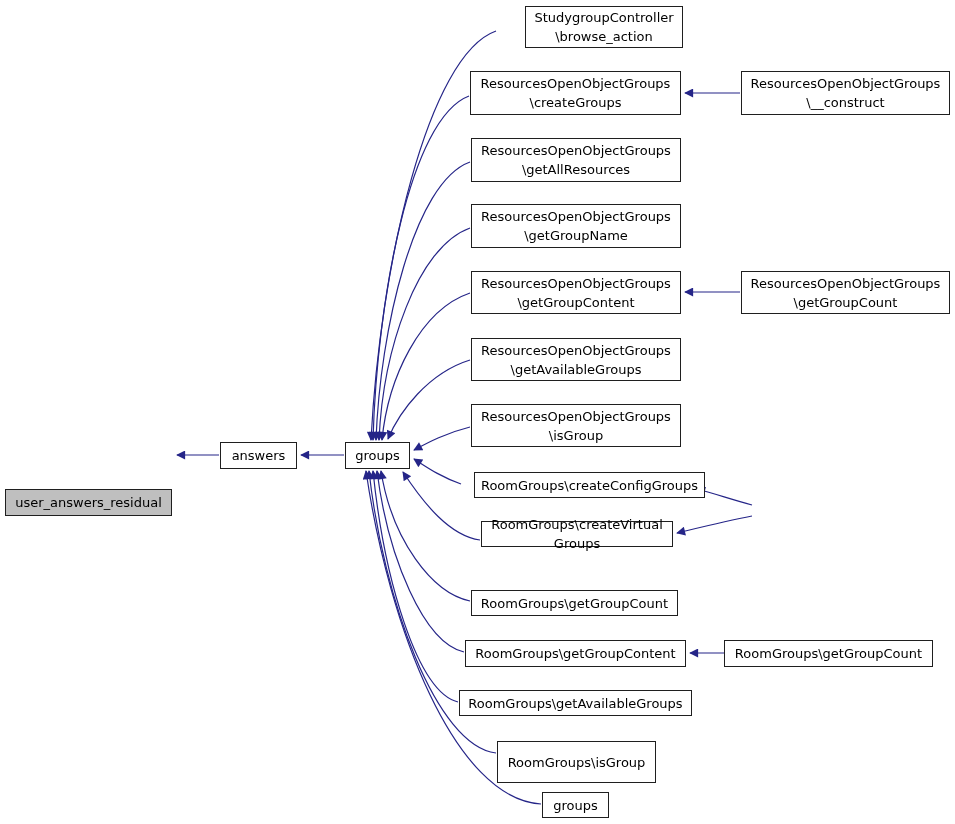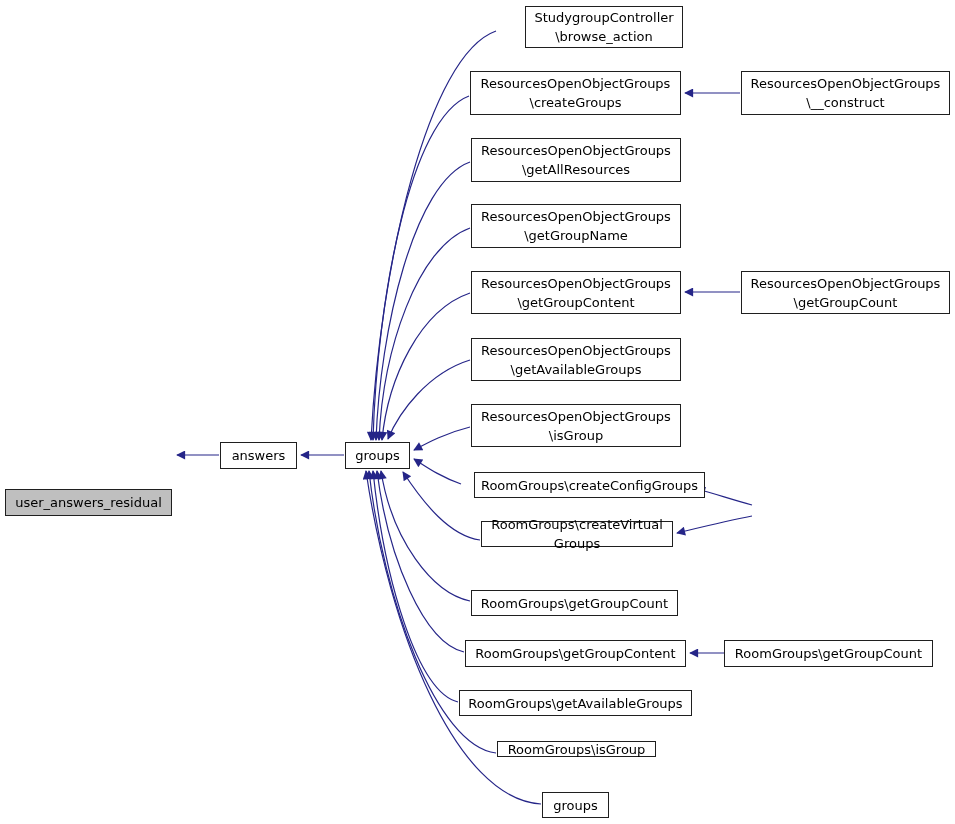--- a/index.html
+++ b/index.html
@@ -124,17 +124,17 @@
 Groups</div>
 
   <div class="node" style="left:471px; top:590px; width:207px; height:26px;">RoomGroups\getGroupCount</div>
 
   <div class="node" style="left:465px; top:640px; width:221px; height:27px;text-align:center;">RoomGroups\getGroupContent</div>
 
   <div class="node" style="left:724px; top:640px; width:209px; height:27px;">RoomGroups\getGroupCount</div>
 
   <div class="node" style="left:459px; top:690px; width:233px; height:26px;">RoomGroups\getAvailableGroups</div>
 
-  <div class="node" style="left:497px; top:741px; width:159px; height:16px;">RoomGroups\isGroup</div>
+  <div class="node" style="left:497px; top:741px; width:159px; height:42px;">RoomGroups\isGroup</div>
 
   <div class="node" style="left:542px; top:792px; width:67px;  height:26px;">groups</div>
 
 </div>
 
 </body></html>

